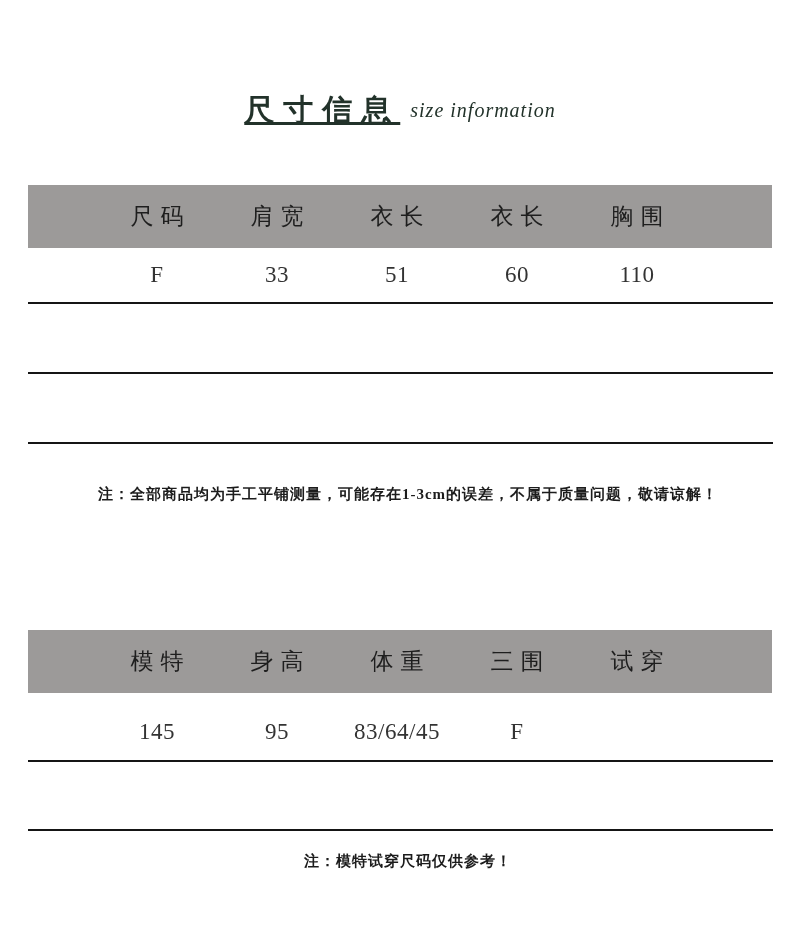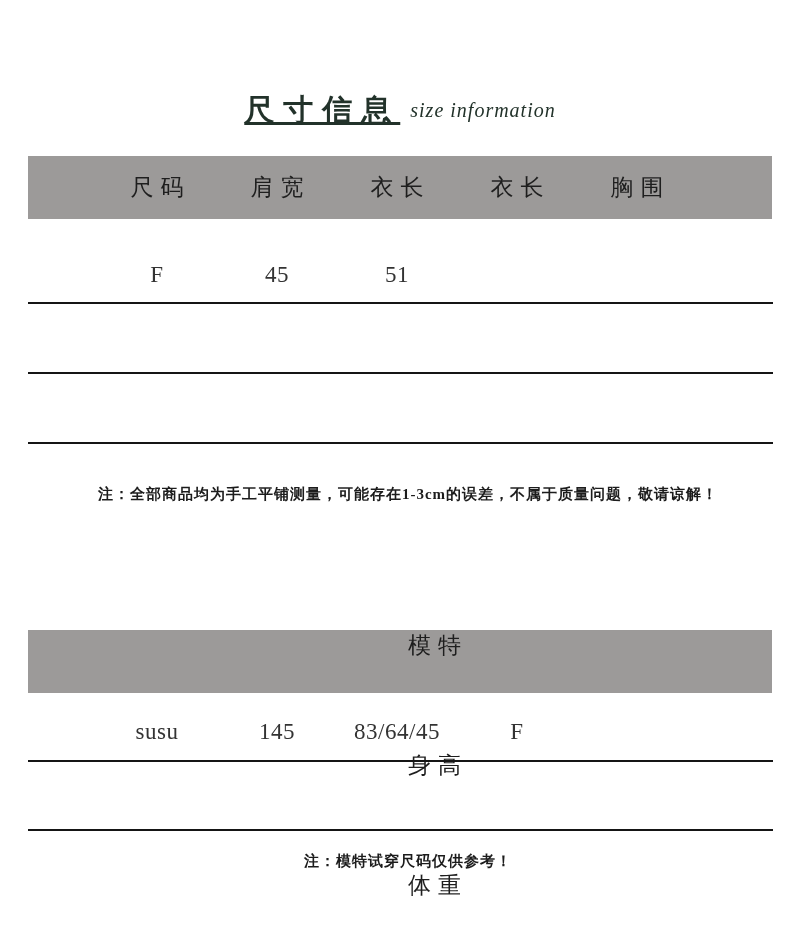--- a/index.html
+++ b/index.html
@@ -47,22 +47,22 @@
     position: absolute;
     left: 28px;
     width: 744px;
     height: 63px;
     background: #9c9a99;
     display: flex;
     align-items: center;
     padding-left: 69px;
     box-sizing: border-box;
   }
-  .band1 { top: 156px; }
-  .band2 { top: 630px; flex-direction: column; }
+  .band1 { top: 185px; }
+  .band2 { top: 630px; }
   .band .cell {
     width: 120px;
     flex: 0 0 120px;
     text-align: center;
     font-size: 23px;
     color: #1e1e1e;
     letter-spacing: 7px;
     text-indent: 7px; 
   }
 
@@ -130,41 +130,43 @@
   <div class="band band1">
     <span class="cell">尺码</span>
     <span class="cell">肩宽</span>
     <span class="cell">衣长</span>
     <span class="cell">衣长</span>
     <span class="cell">胸围</span>
   </div>
 
   <div class="datarow row1">
     <span class="cell">F</span>
-    <span class="cell">45</span>
+    <span class="cell">33</span>
     <span class="cell">51</span>
+    <span class="cell">60</span>
+    <span class="cell">110</span>
   </div>
 
   <div class="hline hline-1"></div>
   <div class="hline hline-2"></div>
   <div class="hline hline-3"></div>
 
   <p class="note note1">注：全部商品均为手工平铺测量，可能存在1-3cm的误差，不属于质量问题，敬请谅解！</p>
 
   <div class="band band2">
     <span class="cell">模特</span>
     <span class="cell">身高</span>
     <span class="cell">体重</span>
     <span class="cell">三围</span>
     <span class="cell">试穿</span>
   </div>
 
   <div class="datarow row2">
-    <span class="cell">susu</span>
     <span class="cell">145</span>
+    <span class="cell">95</span>
     <span class="cell">83/64/45</span>
     <span class="cell">F</span>
   </div>
 
   <div class="hline hline-4"></div>
   <div class="hline hline-5"></div>
 
   <p class="note note2">注：模特试穿尺码仅供参考！</p>
 
 </div>

